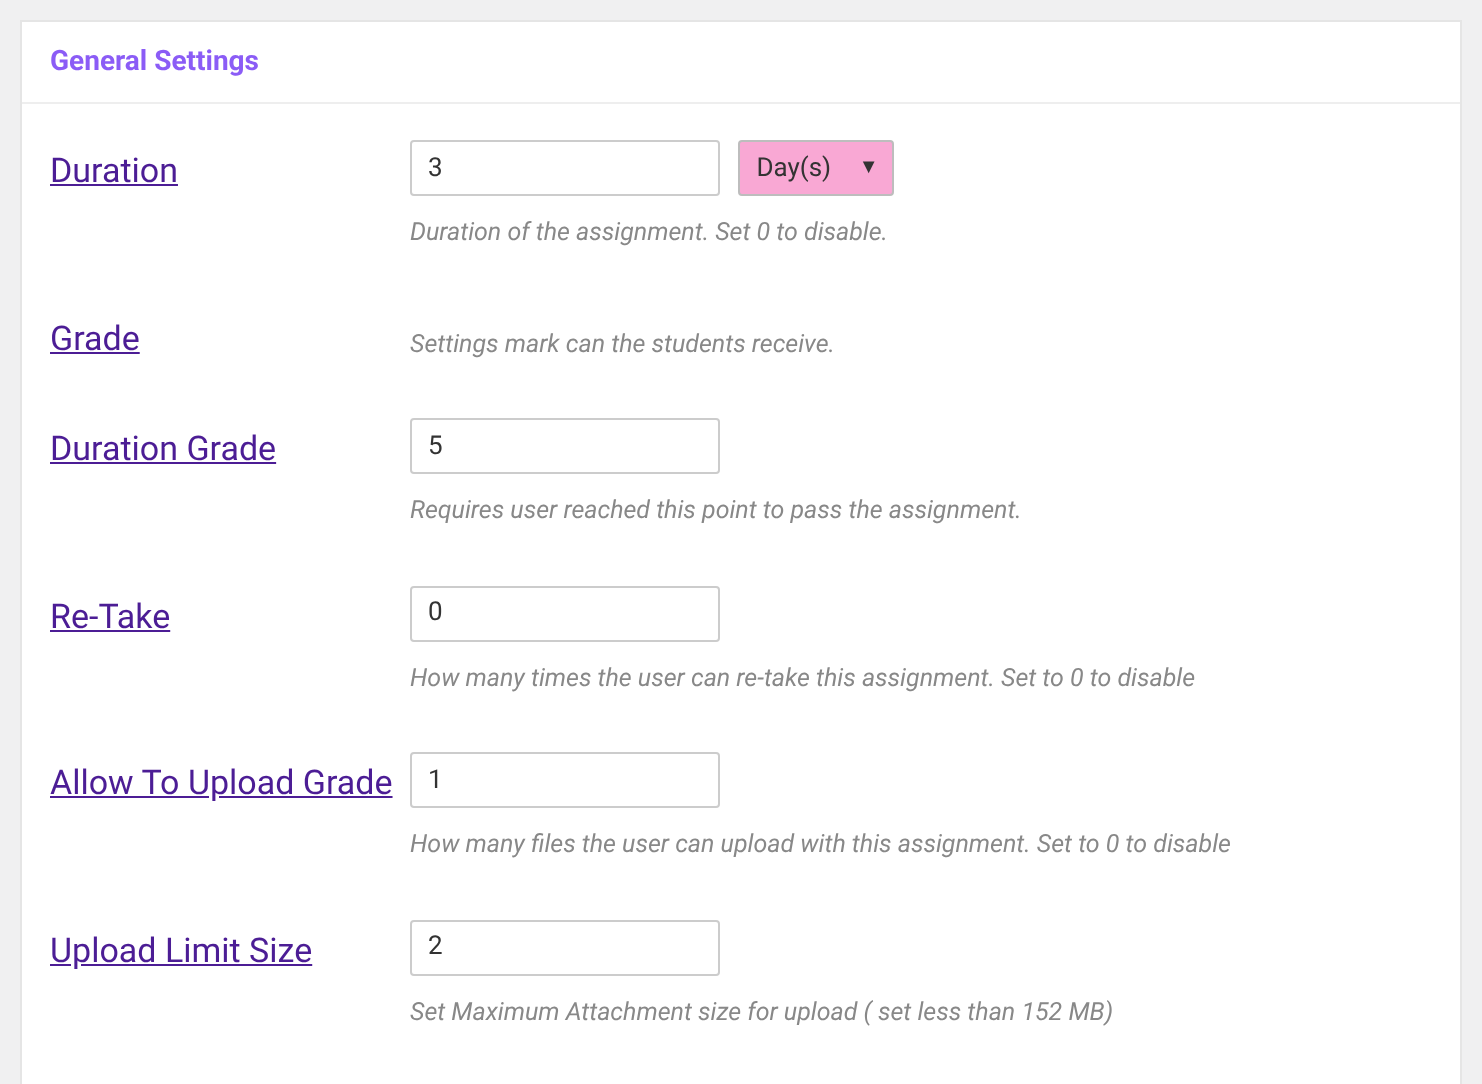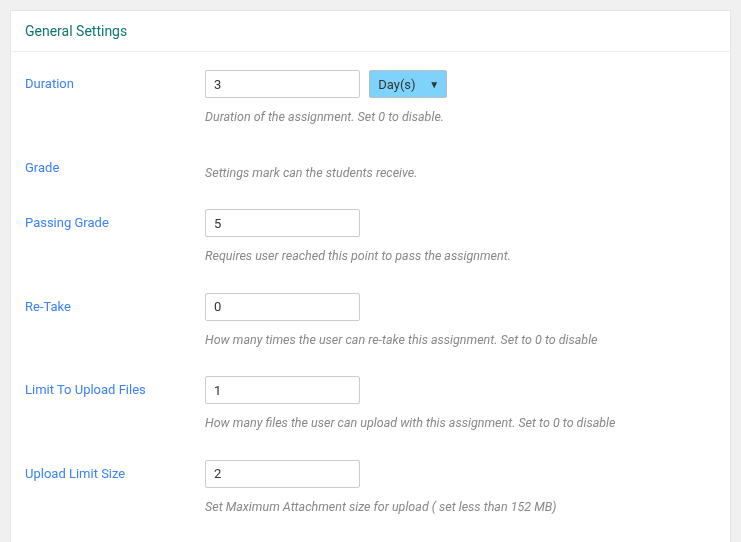--- a/index.html
+++ b/index.html
@@ -19,40 +19,41 @@
       border: 1px solid #e5e5e5;
       width: 721px;
       margin: 0 auto;
     }
     .panel-header {
       padding: 12px 14px;
       border-bottom: 1px solid #eee;
     }
     .panel-header h3 {
       font-size: 14px;
-      font-weight: 400;
-      color: #0f766e;
+      font-weight: 700;
+      color: #8b5cf6;
     }
     .panel-body {
       padding: 18px 14px 30px 14px;
     }
     .field-row {
       display: flex;
       align-items: flex-start;
       margin-bottom: 28px;
     }
     .field-row:last-child {
       margin-bottom: 10px;
     }
     .field-label {
       width: 180px;
       flex-shrink: 0;
-      font-size: 13px;
-      color: #3b82f6;
+      font-size: 17px;
+      color: #4c1d95;
       padding-top: 6px;
+      text-decoration: underline;
     }
     .field-control {
       flex: 1;
     }
     .field-control input[type="text"],
     .field-control input[type="number"] {
       font-family: inherit;
       font-size: 13px;
       color: #333;
       background: #fff;
@@ -66,21 +67,21 @@
     .field-control .inline-select {
       display: inline-block;
       position: relative;
       margin-left: 6px;
       vertical-align: top;
     }
     .inline-select select {
       font-family: inherit;
       font-size: 13px;
       color: #333;
-      background: #7dd3fc;
+      background: #f9a8d4;
       border: 1px solid #bdbdbd;
       border-radius: 2px;
       padding: 4px 28px 4px 8px;
       height: 28px;
       appearance: none;
       -webkit-appearance: none;
       -moz-appearance: none;
       cursor: pointer;
       width: 78px;
     }
@@ -125,37 +126,37 @@
     </div>
 
     <div class="field-row">
       <div class="field-label">Grade</div>
       <div class="field-control">
         <div class="field-desc">Settings mark can the students receive.</div>
       </div>
     </div>
 
     <div class="field-row">
-      <div class="field-label">Passing Grade</div>
+      <div class="field-label">Duration Grade</div>
       <div class="field-control">
         <input type="text" value="5" style="">
         <div class="field-desc">Requires user reached this point to pass the assignment.</div>
       </div>
     </div>
 
     <div class="field-row">
       <div class="field-label">Re-Take</div>
       <div class="field-control">
         <input type="text" value="0" style="">
         <div class="field-desc">How many times the user can re-take this assignment. Set to 0 to disable</div>
       </div>
     </div>
 
     <div class="field-row">
-      <div class="field-label">Limit To Upload Files</div>
+      <div class="field-label">Allow To Upload Grade</div>
       <div class="field-control">
         <input type="text" value="1" style="">
         <div class="field-desc">How many files the user can upload with this assignment. Set to 0 to disable</div>
       </div>
     </div>
 
     <div class="field-row">
       <div class="field-label">Upload Limit Size</div>
       <div class="field-control">
         <input type="text" value="2" style="">

